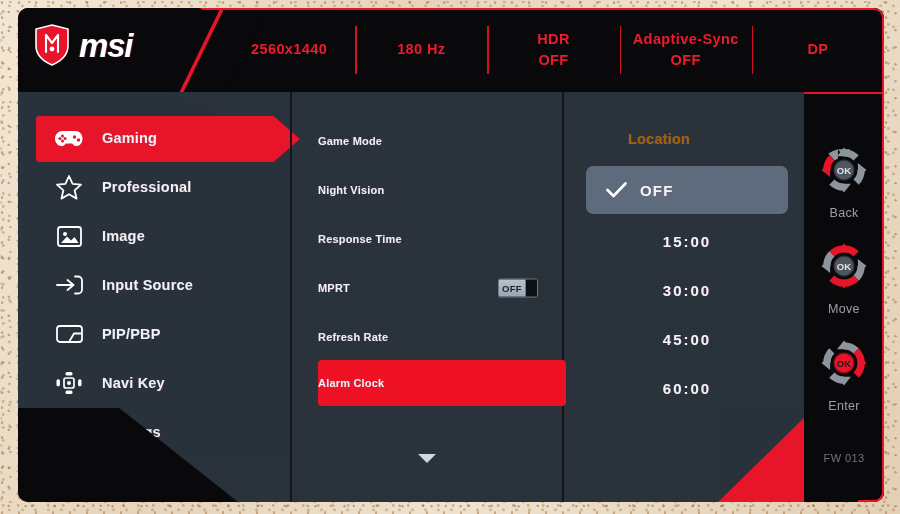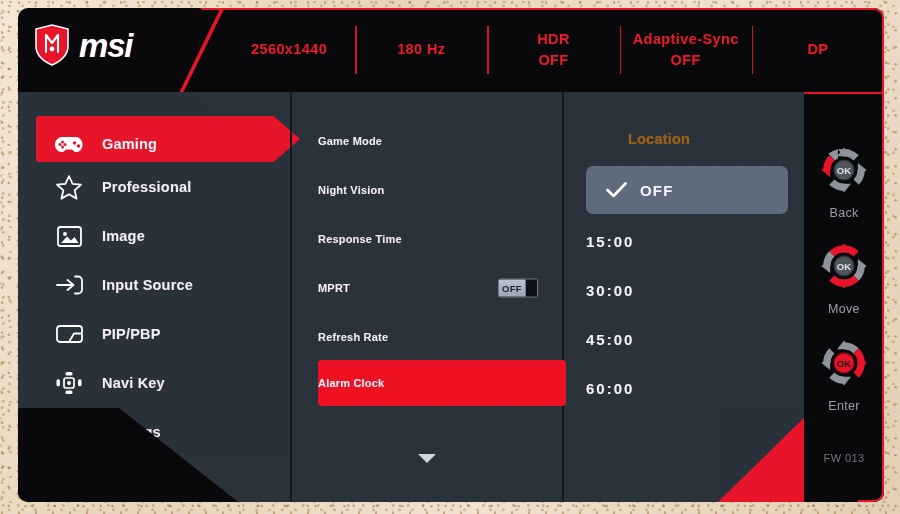--- a/index.html
+++ b/index.html
@@ -51,21 +51,20 @@
     clip-path: polygon(21% 0%, 100% 0%, 100% 100%, 97% 100%, 97% 3%, 23% 3%);
     pointer-events: none;
   }
 
   
   #header {
     position: absolute;
     left: 0; top: 0;
     width: 866px; height: 84px;
     background: #09080b;
-    border-radius: 23px;
   }
   #logo-wrap {
     position: absolute;
     left: 16px; top: 16px;
     display: flex; align-items: center; gap: 9px;
   }
   #msi-shield { width: 36px; height: 42px; display: block; }
   #msi-word {
     color: #ffffff;
     font-size: 33px;
@@ -279,21 +278,21 @@
     width: 202px; height: 48px;
     display: flex; align-items: center;
   }
   .val-text {
     color: #f2f5f8;
     font-size: 15px;
     font-weight: bold;
     letter-spacing: 1.2px;
     text-shadow: .6px 0 0 rgba(255,70,90,.25), -.6px 0 0 rgba(90,140,210,.25);
   }
-  .val-item.centered { }
+  .val-item.centered { justify-content: center; }
   .val-item.centered .val-text { letter-spacing: 2px; }
   #val-selected {
     position: absolute;
     left: 22px;
     width: 202px; height: 48px;
     background: #5d6b7c;
     border-radius: 7px;
   }
   #val-check {
     width: 22px;
@@ -402,21 +401,21 @@
 
     <div id="body-panel">
       <div id="body-texture"></div>
     </div>
 
     <div id="sidebar"></div>
 
     <div id="sidebar-inner">
       <div id="side-active"></div>
 
-      <div class="side-item" style="top:30px">
+      <div class="side-item" style="top:24px">
         <span class="side-icon">
           <svg width="30" height="20" viewBox="0 0 30 20">
             <path d="M8.5 3h13c4 0 7 3.4 7 7.5S26 18 22.5 18c-2.2 0-3.2-1.3-4.3-2.6h-6.4C10.7 16.7 9.7 18 7.5 18 4 18 1 14.6 1 10.5S4.5 3 8.5 3z" fill="#ffffff"></path>
             <circle cx="8.5" cy="8" r="1.5" fill="#e8142a"></circle>
             <circle cx="8.5" cy="13" r="1.5" fill="#e8142a"></circle>
             <circle cx="6" cy="10.5" r="1.5" fill="#e8142a"></circle>
             <circle cx="11" cy="10.5" r="1.5" fill="#e8142a"></circle>
             <circle cx="20.5" cy="9" r="1.7" fill="#e8142a"></circle>
             <circle cx="24.5" cy="12" r="1.7" fill="#e8142a"></circle>
           </svg>

